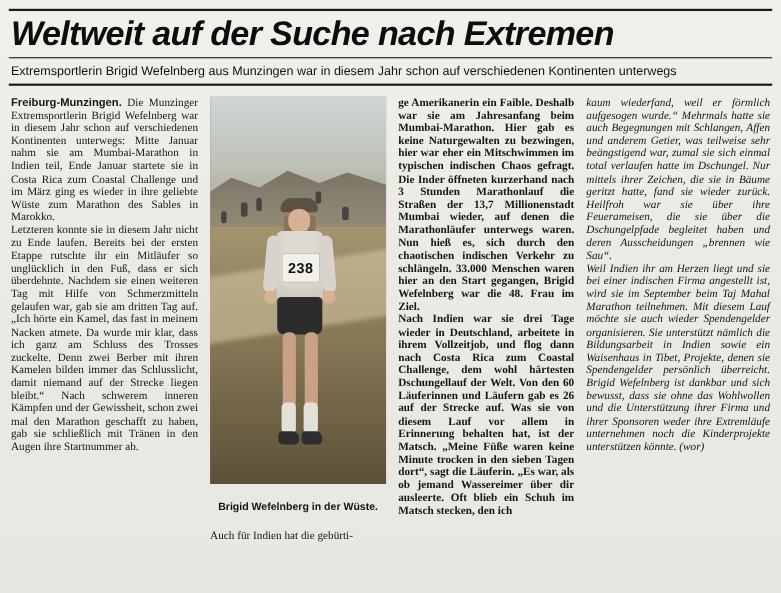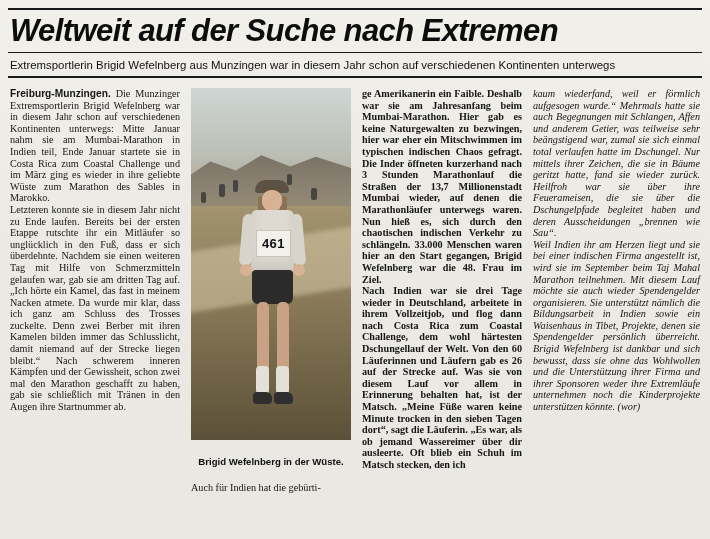--- a/index.html
+++ b/index.html
@@ -219,21 +219,21 @@
       <div class="figure">
         <div class="hat"></div>
         <div class="hairL"></div>
         <div class="hairR"></div>
         <div class="face"></div>
         <div class="torso"></div>
         <div class="armL"></div>
         <div class="armR"></div>
         <div class="handL"></div>
         <div class="handR"></div>
-        <div class="bib">461</div>
+        <div class="bib">238</div>
         <div class="shorts"></div>
         <div class="legL"></div>
         <div class="legR"></div>
         <div class="sockL"></div>
         <div class="sockR"></div>
         <div class="shoeL"></div>
         <div class="shoeR"></div>
       </div>
     </div>
     <div id="caption">Brigid Wefelnberg in der Wüste.</div>

